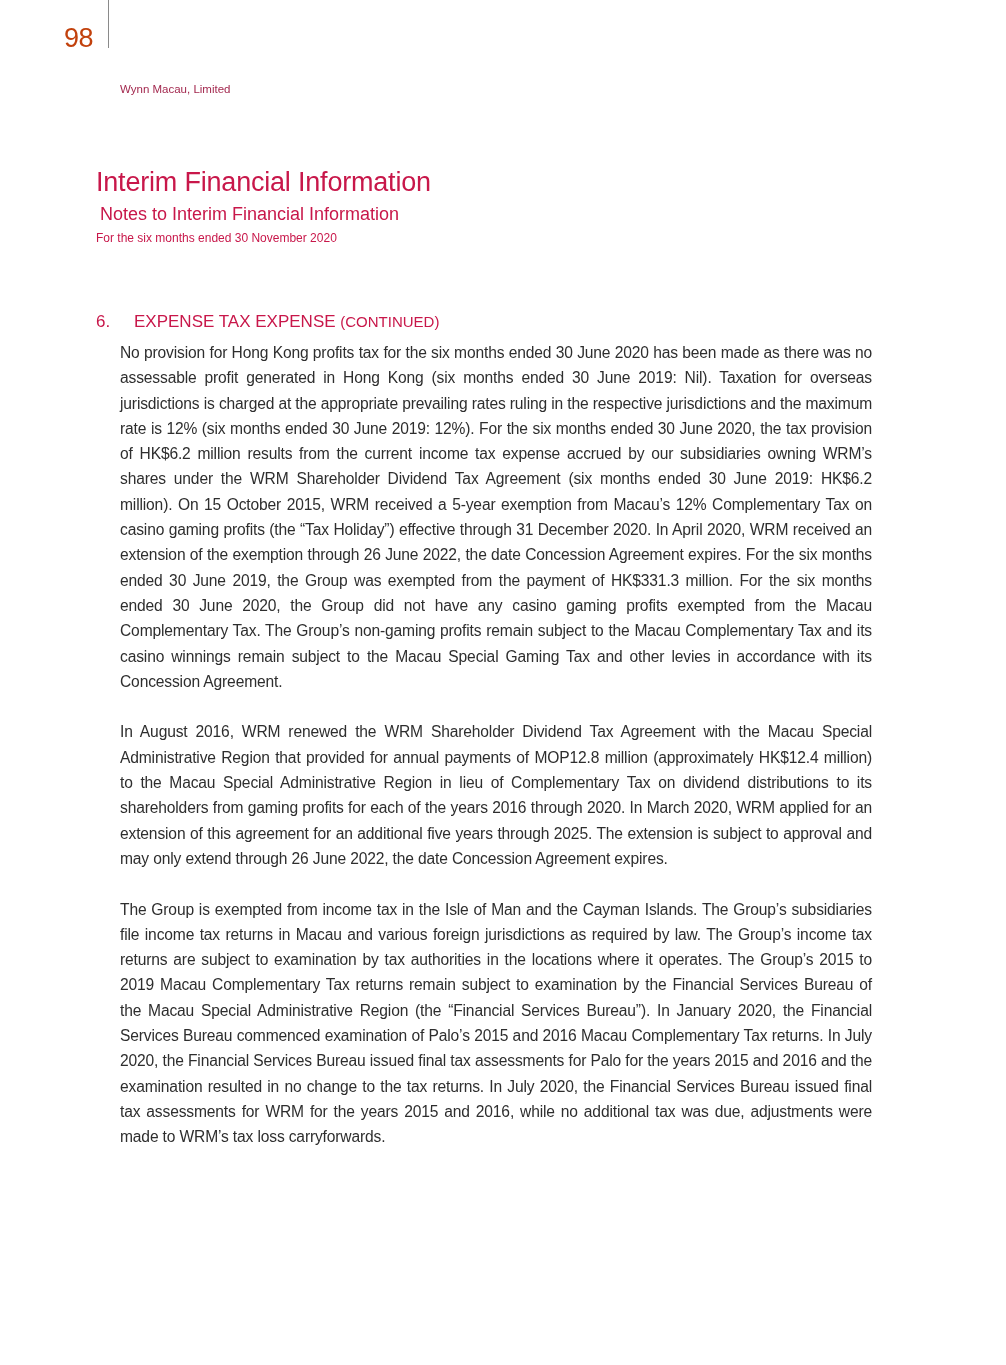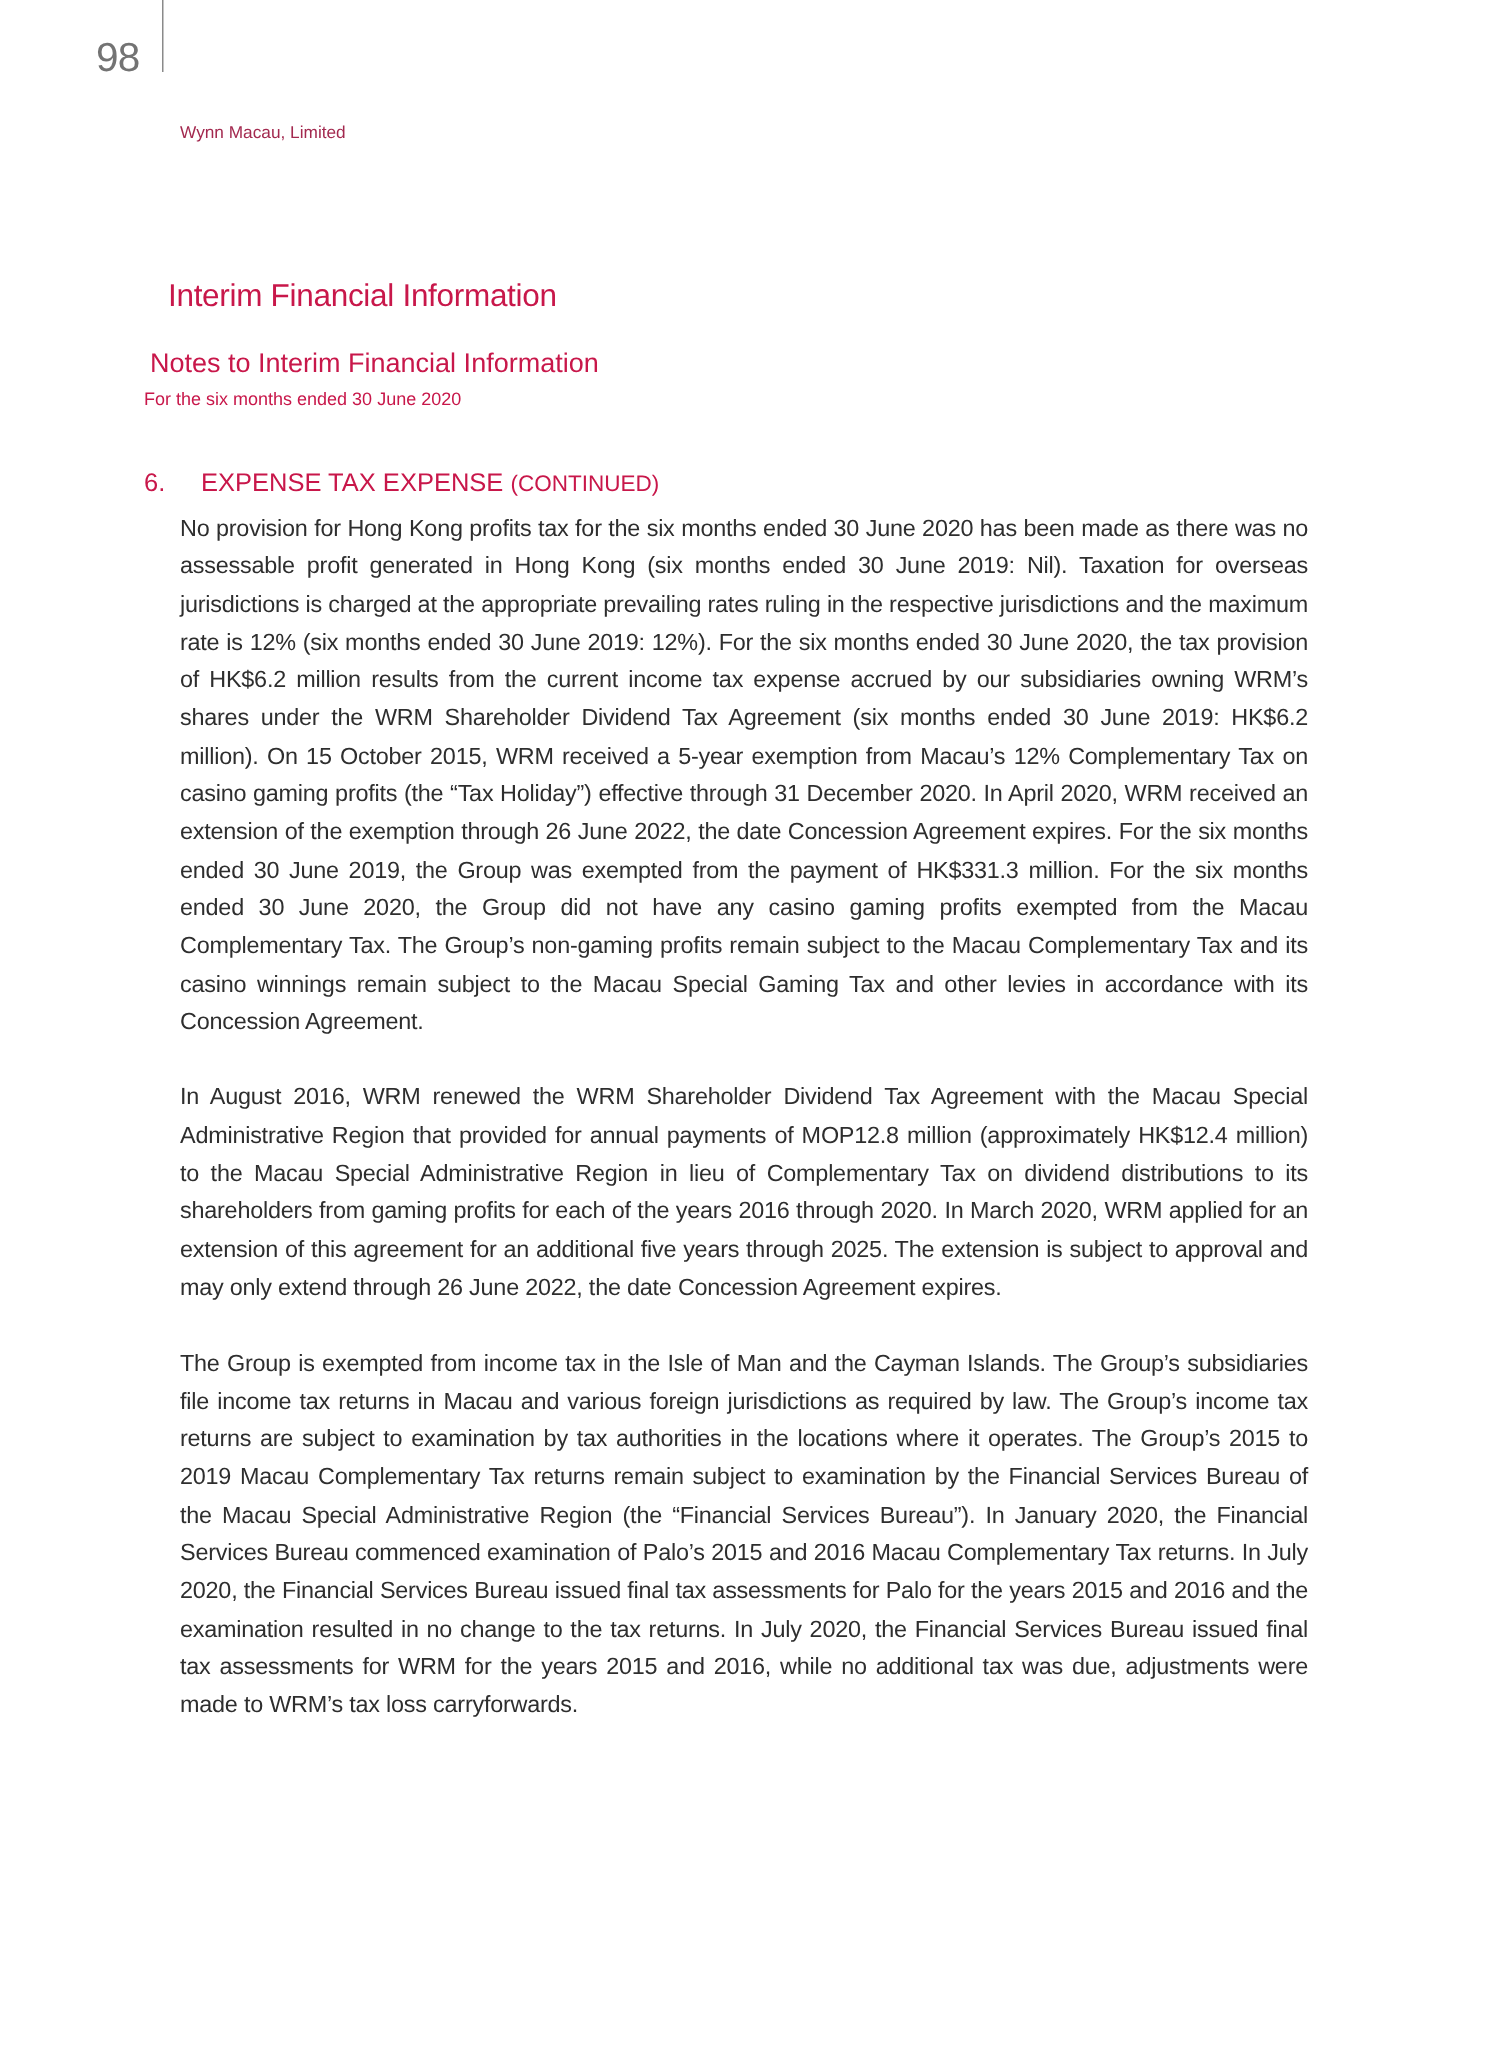--- a/index.html
+++ b/index.html
@@ -12,21 +12,21 @@
       height: 1365px;
       position: relative;
       overflow: hidden;
       font-family: "Liberation Sans", sans-serif;
     }
     .page-number {
       position: absolute;
       left: 64px;
       top: 20px;
       font-size: 27px;
-      color: #737373;
+      color: #c2410c;
       font-family: "Liberation Sans", sans-serif;
       letter-spacing: -0.5px;
       line-height: 36px;
     }
     .header-rule {
       position: absolute;
       left: 108px;
       top: 0;
       width: 1px;
       height: 48px;
@@ -40,24 +40,24 @@
       color: #a3294f;
       line-height: 16px;
       margin-top: 46px;
     }
     .title-block {
       position: absolute;
       left: 96px;
       top: 166px;
     }
     .main-title {
-      font-size: 21px;
+      font-size: 27px;
       color: #c8174a;
       line-height: 32px;
-      margin: 16px;
+      margin: 0;
       font-weight: normal;
       letter-spacing: -0.2px;
     }
     .sub-title {
       font-size: 18px;
       color: #c8174a;
       line-height: 24px;
       margin: 4px;
       font-weight: normal;
     }
@@ -104,21 +104,21 @@
 </head>
 <body>
 
 <div class="page-number">98</div>
 <div class="header-rule"></div>
 <div class="company-name">Wynn Macau, Limited</div>
 
 <div class="title-block">
   <h1 class="main-title">Interim Financial Information</h1>
   <h2 class="sub-title">Notes to Interim Financial Information</h2>
-  <p class="period">For the six months ended 30 June 2020</p>
+  <p class="period">For the six months ended 30 November 2020</p>
 </div>
 
 <div class="section-heading">
   <span class="num">6.</span><span>EXPENSE TAX EXPENSE</span> <span class="cont">(CONTINUED)</span>
 </div>
 
 <div class="body">
   <p>No provision for Hong Kong profits tax for the six months ended 30 June 2020 has been made as there was no assessable profit generated in Hong Kong (six months ended 30 June 2019: Nil). Taxation for overseas jurisdictions is charged at the appropriate prevailing rates ruling in the respective jurisdictions and the maximum rate is 12% (six months ended 30 June 2019: 12%). For the six months ended 30 June 2020, the tax provision of HK$6.2 million results from the current income tax expense accrued by our subsidiaries owning WRM’s shares under the WRM Shareholder Dividend Tax Agreement (six months ended 30 June 2019: HK$6.2 million). On 15 October 2015, WRM received a 5-year exemption from Macau’s 12% Complementary Tax on casino gaming profits (the “Tax Holiday”) effective through 31 December 2020. In April 2020, WRM received an extension of the exemption through 26 June 2022, the date Concession Agreement expires. For the six months ended 30 June 2019, the Group was exempted from the payment of HK$331.3 million. For the six months ended 30 June 2020, the Group did not have any casino gaming profits exempted from the Macau Complementary Tax. The Group’s non-gaming profits remain subject to the Macau Complementary Tax and its casino winnings remain subject to the Macau Special Gaming Tax and other levies in accordance with its Concession Agreement.</p>
   <p>In August 2016, WRM renewed the WRM Shareholder Dividend Tax Agreement with the Macau Special Administrative Region that provided for annual payments of MOP12.8 million (approximately HK$12.4 million) to the Macau Special Administrative Region in lieu of Complementary Tax on dividend distributions to its shareholders from gaming profits for each of the years 2016 through 2020. In March 2020, WRM applied for an extension of this agreement for an additional five years through 2025. The extension is subject to approval and may only extend through 26 June 2022, the date Concession Agreement expires.</p>
   <p>The Group is exempted from income tax in the Isle of Man and the Cayman Islands. The Group’s subsidiaries file income tax returns in Macau and various foreign jurisdictions as required by law. The Group’s income tax returns are subject to examination by tax authorities in the locations where it operates. The Group’s 2015 to 2019 Macau Complementary Tax returns remain subject to examination by the Financial Services Bureau of the Macau Special Administrative Region (the “Financial Services Bureau”). In January 2020, the Financial Services Bureau commenced examination of Palo’s 2015 and 2016 Macau Complementary Tax returns. In July 2020, the Financial Services Bureau issued final tax assessments for Palo for the years 2015 and 2016 and the examination resulted in no change to the tax returns. In July 2020, the Financial Services Bureau issued final tax assessments for WRM for the years 2015 and 2016, while no additional tax was due, adjustments were made to WRM’s tax loss carryforwards.</p>

